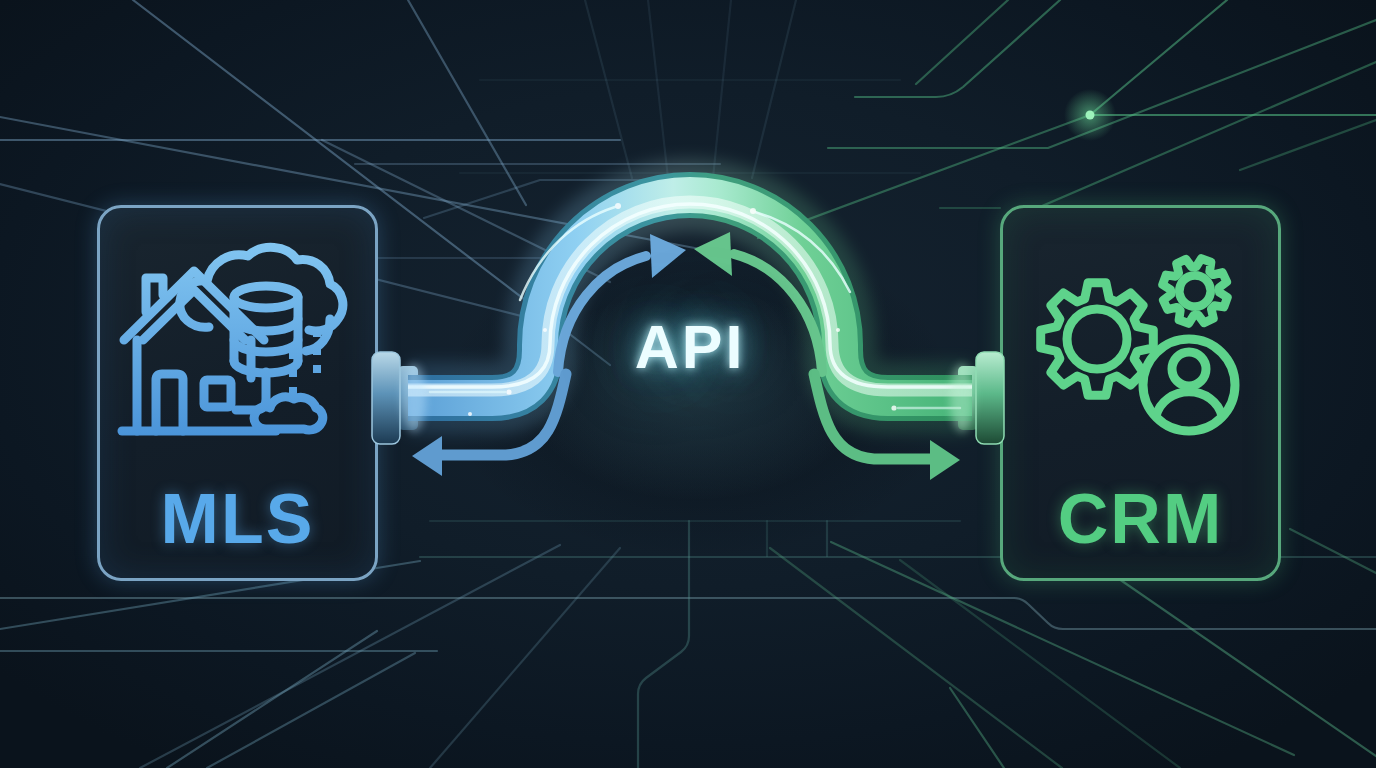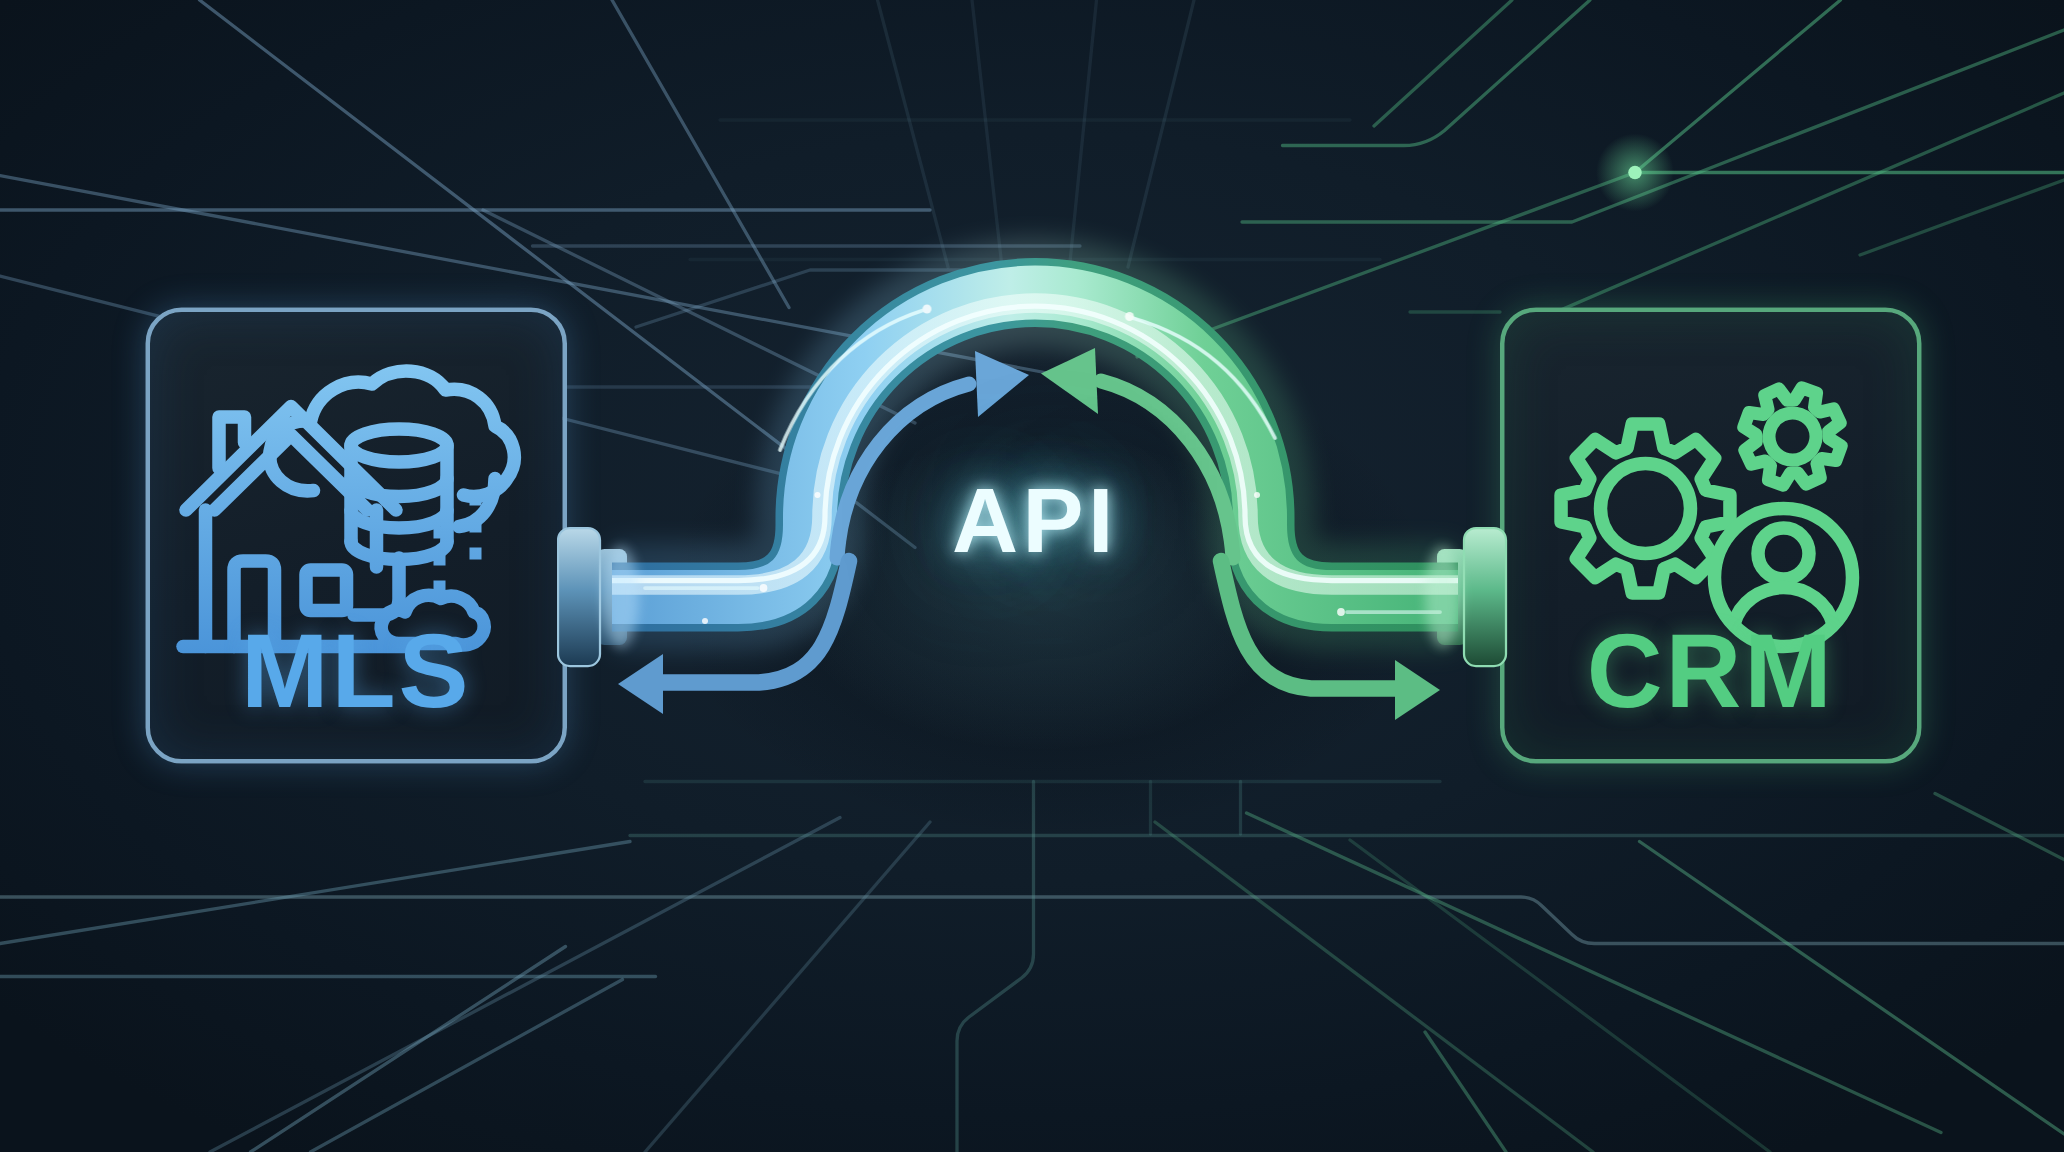--- a/index.html
+++ b/index.html
@@ -14,21 +14,21 @@
     position:absolute;left:440px;top:230px;width:520px;height:330px;
     background:radial-gradient(ellipse at center, rgba(3,9,15,.55) 0%, rgba(3,9,15,0) 70%);
     pointer-events:none;
   }
   .api-glow{
     position:absolute;left:510px;top:280px;width:370px;height:230px;
     background:radial-gradient(ellipse at center, rgba(130,215,235,.16) 0%, rgba(130,215,235,0) 65%);
     pointer-events:none;
   }
   .card{
-    position:absolute;top:205px;width:281px;height:304px;box-sizing:border-box;
+    position:absolute;top:205px;width:281px;height:376px;box-sizing:border-box;
     border-radius:24px;
     background:linear-gradient(165deg,#19252f 0%, #131e29 55%, #111b25 100%);
   }
   .card-left{
     left:97px;border:3px solid #7ba4c4;
     box-shadow:0 0 22px rgba(95,165,225,.28), inset 0 0 34px rgba(40,85,130,.28);
   }
   .card-right{
     left:1000px;border:3px solid #57a87c;
     box-shadow:0 0 22px rgba(85,205,135,.26), inset 0 0 34px rgba(35,110,75,.25);

